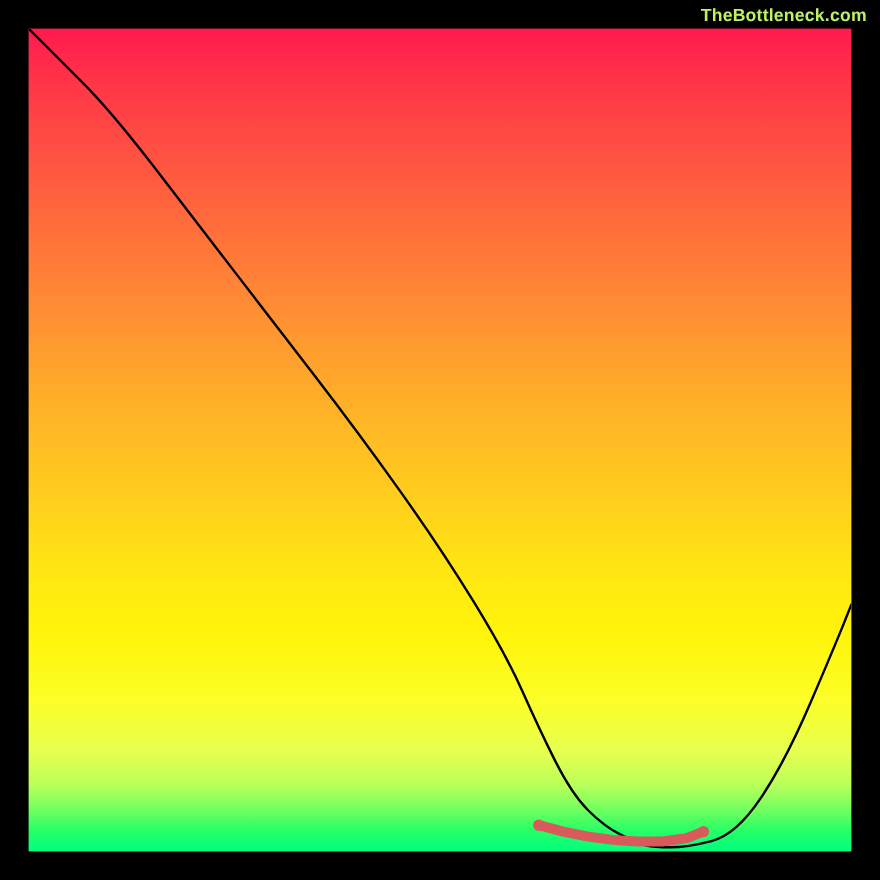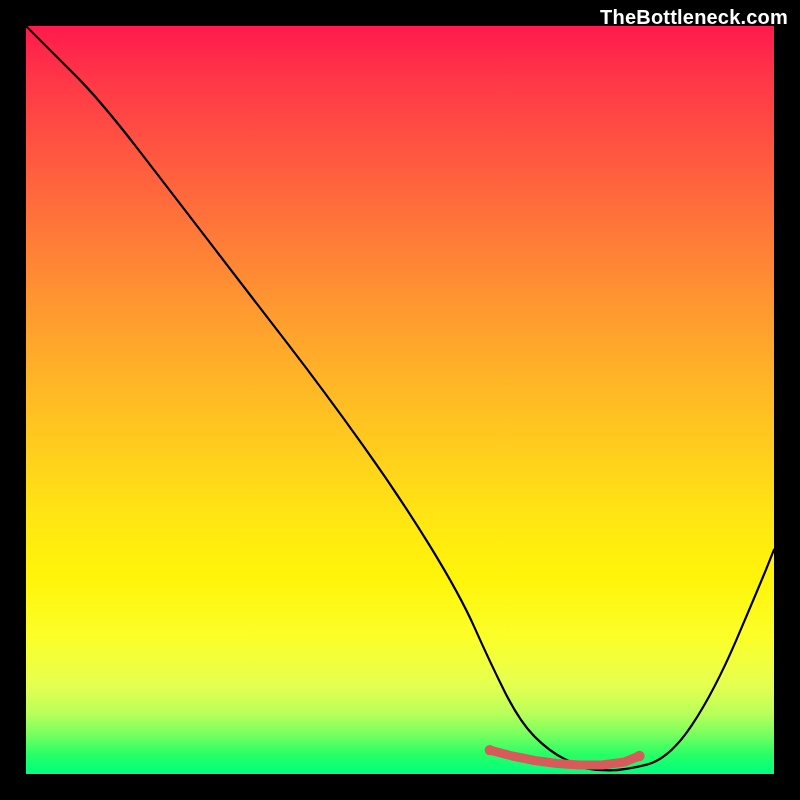--- a/index.html
+++ b/index.html
@@ -14,22 +14,22 @@
   .frame {
     position: relative;
     width: 800px;
     height: 800px;
     background: #000;
   }
   .watermark {
     position: absolute;
     top: 6px;
     right: 12px;
-    color: #ffffff;
-    font-size: 20px;
+    color: #bef264;
+    font-size: 16px;
     font-weight: 600;
     letter-spacing: 0.2px;
     z-index: 5;
   }
   .plot-area {
     position: absolute;
     left: 26px;
     top: 26px;
     width: 748px;
     height: 748px;

